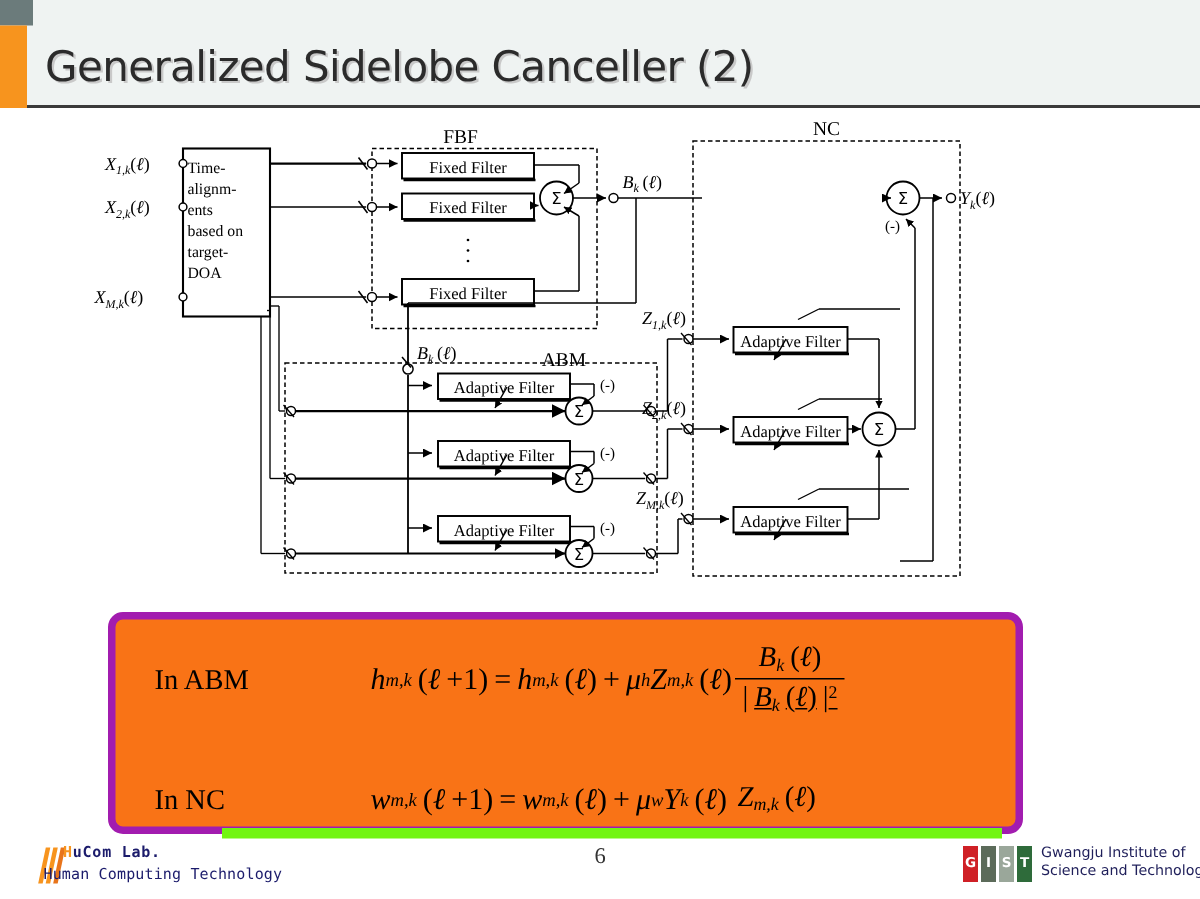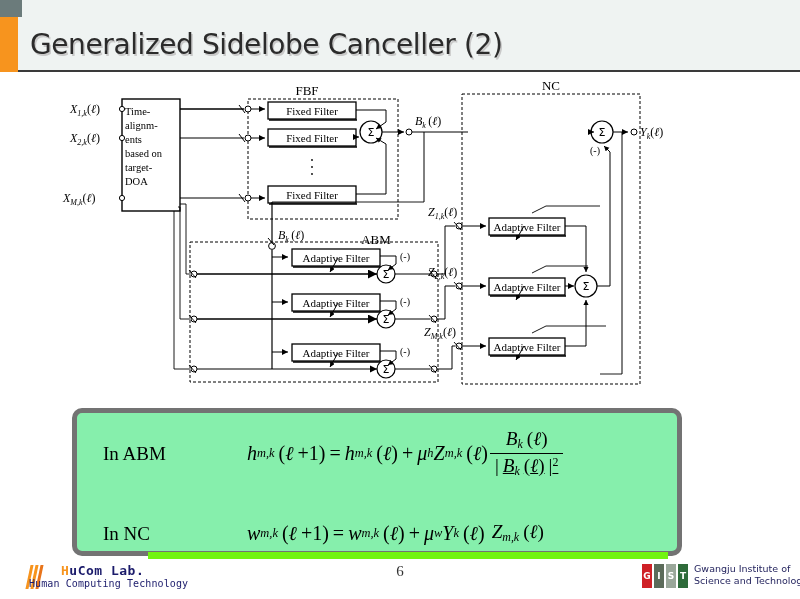--- a/index.html
+++ b/index.html
@@ -50,23 +50,23 @@
   #diagram {
     position: absolute; left: 0; top: 74px;
     width: 800px; height: 330px;
   }
   #diagram svg { display: block; }
 
   
   #eq-box {
     position: absolute; left: 72px; top: 408px;
     width: 610px; height: 148px;
-    border: 5px solid #737373;
+    border: 5px solid #a21caf;
     border-radius: 10px;
-    background: #86efac;
+    background: #f97316;
     box-sizing: border-box;
   }
   .eq-row {
     position: absolute;
     left: 0; width: 100%;
     height: 60px;
   }
   #eq-row-abm { top: 10px; }
   #eq-row-nc  { top: 90px; }
   .eq-label {
@@ -148,25 +148,24 @@
     background: #f7941e;
     transform: skewX(-12deg);
   }
   #hucom-bars i:nth-child(1) { left: 0px; }
   #hucom-bars i:nth-child(2) { left: 5px; }
   #hucom-bars i:nth-child(3) { left: 10px; background:#e8741a; }
   #hucom-main {
     position: absolute; left: 14px; top: 0px;
     font-family: "DejaVu Sans Mono", monospace;
     font-weight: bold;
-    font-size: 13px;
+    font-size: 10px;
     color: #1b1b6b;
     letter-spacing: 0.5px;
     white-space: nowrap;
-    margin-left: 19px;
   }
   #hucom-main .hl { color: #f7941e; }
   #hucom-sub {
     position: absolute; left: 1px; top: 15px;
     font-family: "DejaVu Sans Mono", monospace;
     font-size: 10px;
     color: #1b1b6b;
     letter-spacing: 0.1px;
     white-space: nowrap;
   }

